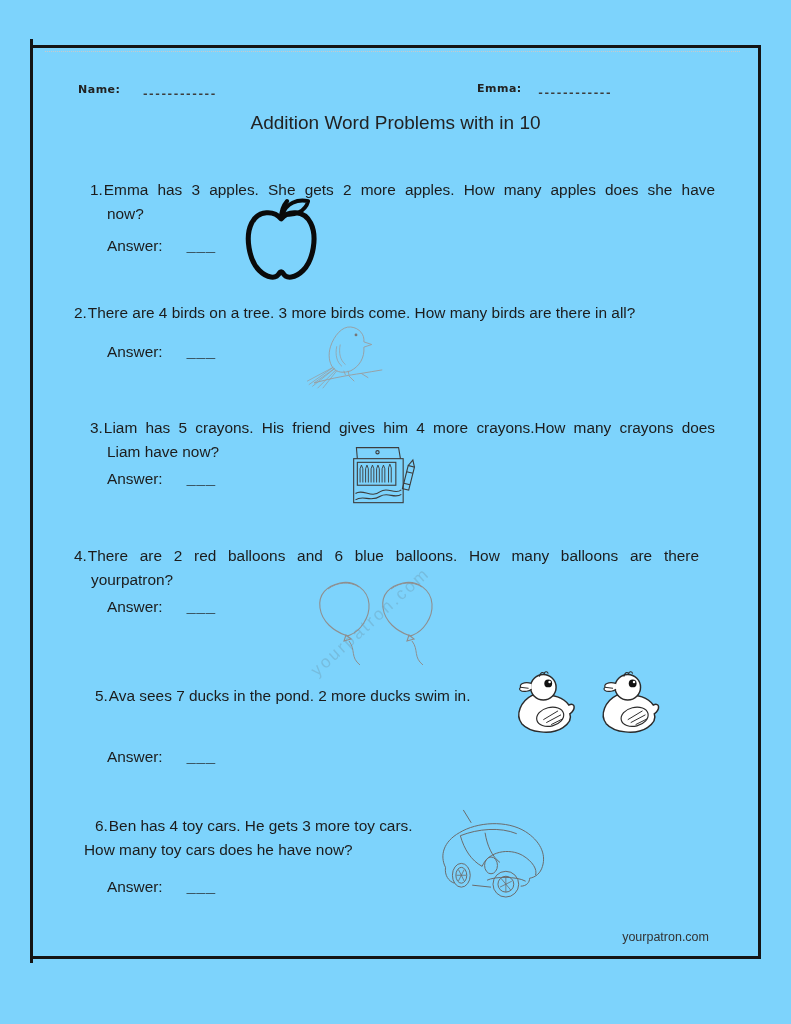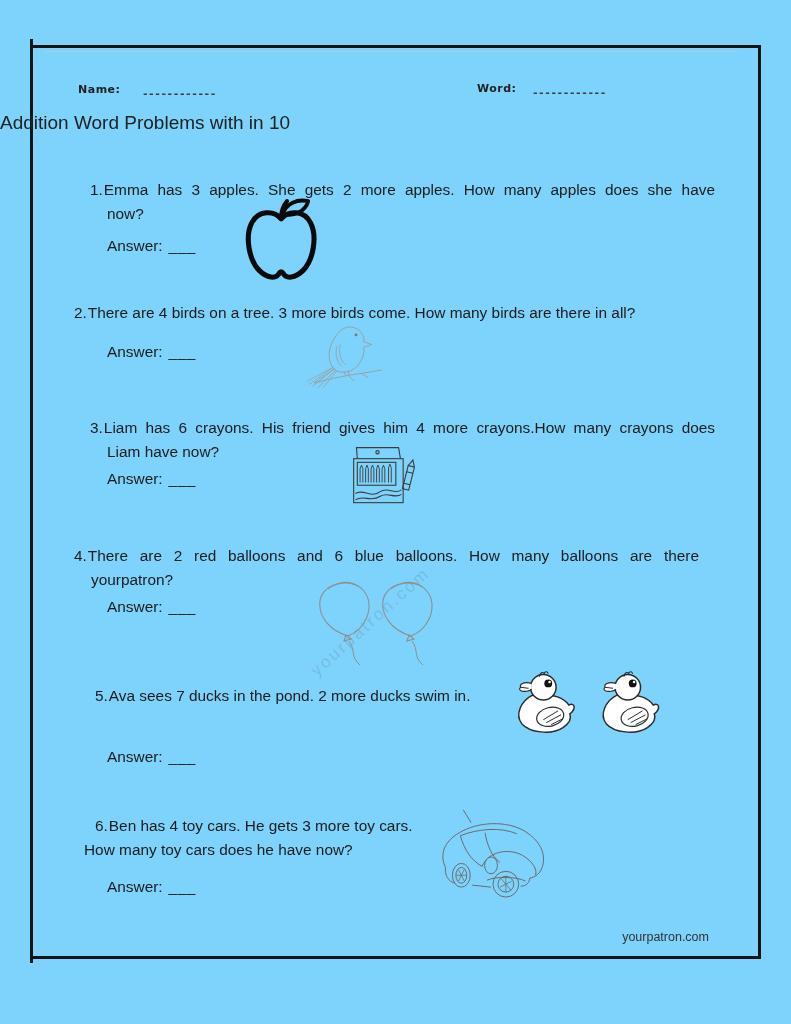--- a/index.html
+++ b/index.html
@@ -12,32 +12,32 @@
   .frame::before{content:"";position:absolute;left:-3px;top:-9px;width:3px;height:9px;background:#141414;}
   .frame::after{content:"";position:absolute;left:-3px;bottom:-7px;width:3px;height:7px;background:#141414;}
   .frame-inner-line{position:absolute;left:45px;top:51px;width:695px;border-top:1px dotted #c9c9c9;}
 
   .field{position:absolute;white-space:nowrap;}
   .hdr-label{font-family:"DejaVu Sans",sans-serif;font-weight:bold;font-size:11px;
              letter-spacing:.5px;color:#222;}
   .blank-dashes{display:inline-block;font-family:"DejaVu Sans",sans-serif;font-weight:bold;
                 font-size:11px;letter-spacing:1.6px;color:#3d3d3d;position:relative;top:4px;}
 
-  .title{position:absolute;left:0;width:791px;top:112px;
+  .title{position:absolute;left:0;width:791px;top:112px;text-align:center;
          font-size:19px;color:#222;}
 
   .problem{position:absolute;font-size:15.4px;line-height:24px;color:#1c1c1c;}
   .pnum{margin-right:1px;}
   .jline{text-align:justify;text-align-last:justify;margin-top:8px;}
   .l2{padding-left:17px;}
   .nowrap{white-space:nowrap;}
   .ind1{padding-left:11px;}
 
   .answer{position:absolute;left:107px;font-size:15.4px;color:#1c1c1c;white-space:nowrap;}
-  .answer .blank{margin-left:6px;letter-spacing:.5px;}
+  .answer .blank{margin-left:24px;letter-spacing:.5px;font-family:Liberation Mono, monospace;}
 
   .illus{position:absolute;}
   .illus svg{display:block;}
 
   .watermark{position:absolute;left:294px;top:612px;transform:rotate(-42deg);
              font-size:17px;letter-spacing:2.5px;color:rgba(90,90,90,.18);white-space:nowrap;}
 
   .footer{position:absolute;right:82px;top:930px;font-size:12.5px;color:#333;}
 </style>
 </head>
@@ -46,21 +46,21 @@
 <div class="page">
 
   <div class="frame"></div>
   <div class="frame-inner-line"></div>
 
   <div class="field" style="left:78px;top:79px">
     <span class="hdr-label">Name:</span>
     <span class="blank-dashes" style="margin-left:18px">------------</span>
   </div>
   <div class="field" style="left:477px;top:78px">
-    <span class="hdr-label">Word:</span>
+    <span class="hdr-label">Emma:</span>
     <span class="blank-dashes" style="margin-left:12px">------------</span>
   </div>
 
   <div class="title">Addition Word Problems with in 10</div>
 
   <div class="problem" style="left:90px;top:170px;width:625px">
     <div class="jline"><span class="pnum">1.</span><span>Emma has 3 apples. She gets 2 more apples. How many apples does she have</span></div>
     <div class="l2">now?</div>
   </div>
   <div class="answer" style="top:237px">
@@ -85,21 +85,21 @@
       <path d="M60,8 C70,9 76,17 75,25 L84,28 L75,31 C76,43 70,53 60,58 C52,61 44,60 40,55 C35,49 34,39 37,30 C41,18 50,7 60,8 Z"></path>
       <circle cx="66" cy="17" r="1.6" fill="#777" stroke="none"></circle>
       <path d="M44,30 C42,40 44,48 50,53 M48,28 C46,38 48,46 54,51" stroke-width=".8"></path>
       <path d="M40,54 L10,70 M40,54 L12,74 M41,56 L16,76 M43,57 L22,78 M44,58 L28,78 M42,55 L18,72" stroke-width=".8"></path>
       <path d="M18,72 C40,66 58,63 72,61 C80,60 88,58 96,57 M72,61 L80,66 M58,64 L64,70"></path>
       <path d="M52,58 L54,63 M57,58 L58,63" stroke-width=".9"></path>
     </svg>
   </div>
 
   <div class="problem" style="left:90px;top:408px;width:625px">
-    <div class="jline"><span class="pnum">3.</span><span>Liam has 6 crayons. His friend gives him 4 more crayons.How many crayons does</span></div>
+    <div class="jline"><span class="pnum">3.</span><span>Liam has 5 crayons. His friend gives him 4 more crayons.How many crayons does</span></div>
     <div class="l2">Liam have now?</div>
   </div>
   <div class="answer" style="top:470px">
     <span>Answer:</span><span class="blank">___</span>
   </div>
   <div class="illus" style="left:344px;top:444px">
     <svg width="78" height="66" viewBox="0 0 80 72" fill="none" stroke="#3c3c3c" stroke-width="1.2">
       <path d="M12,16 L11,4 L57,4 L59,16"></path>
       <circle cx="34" cy="9" r="1.8"></circle>
       <rect x="8" y="16" width="54" height="48"></rect>

